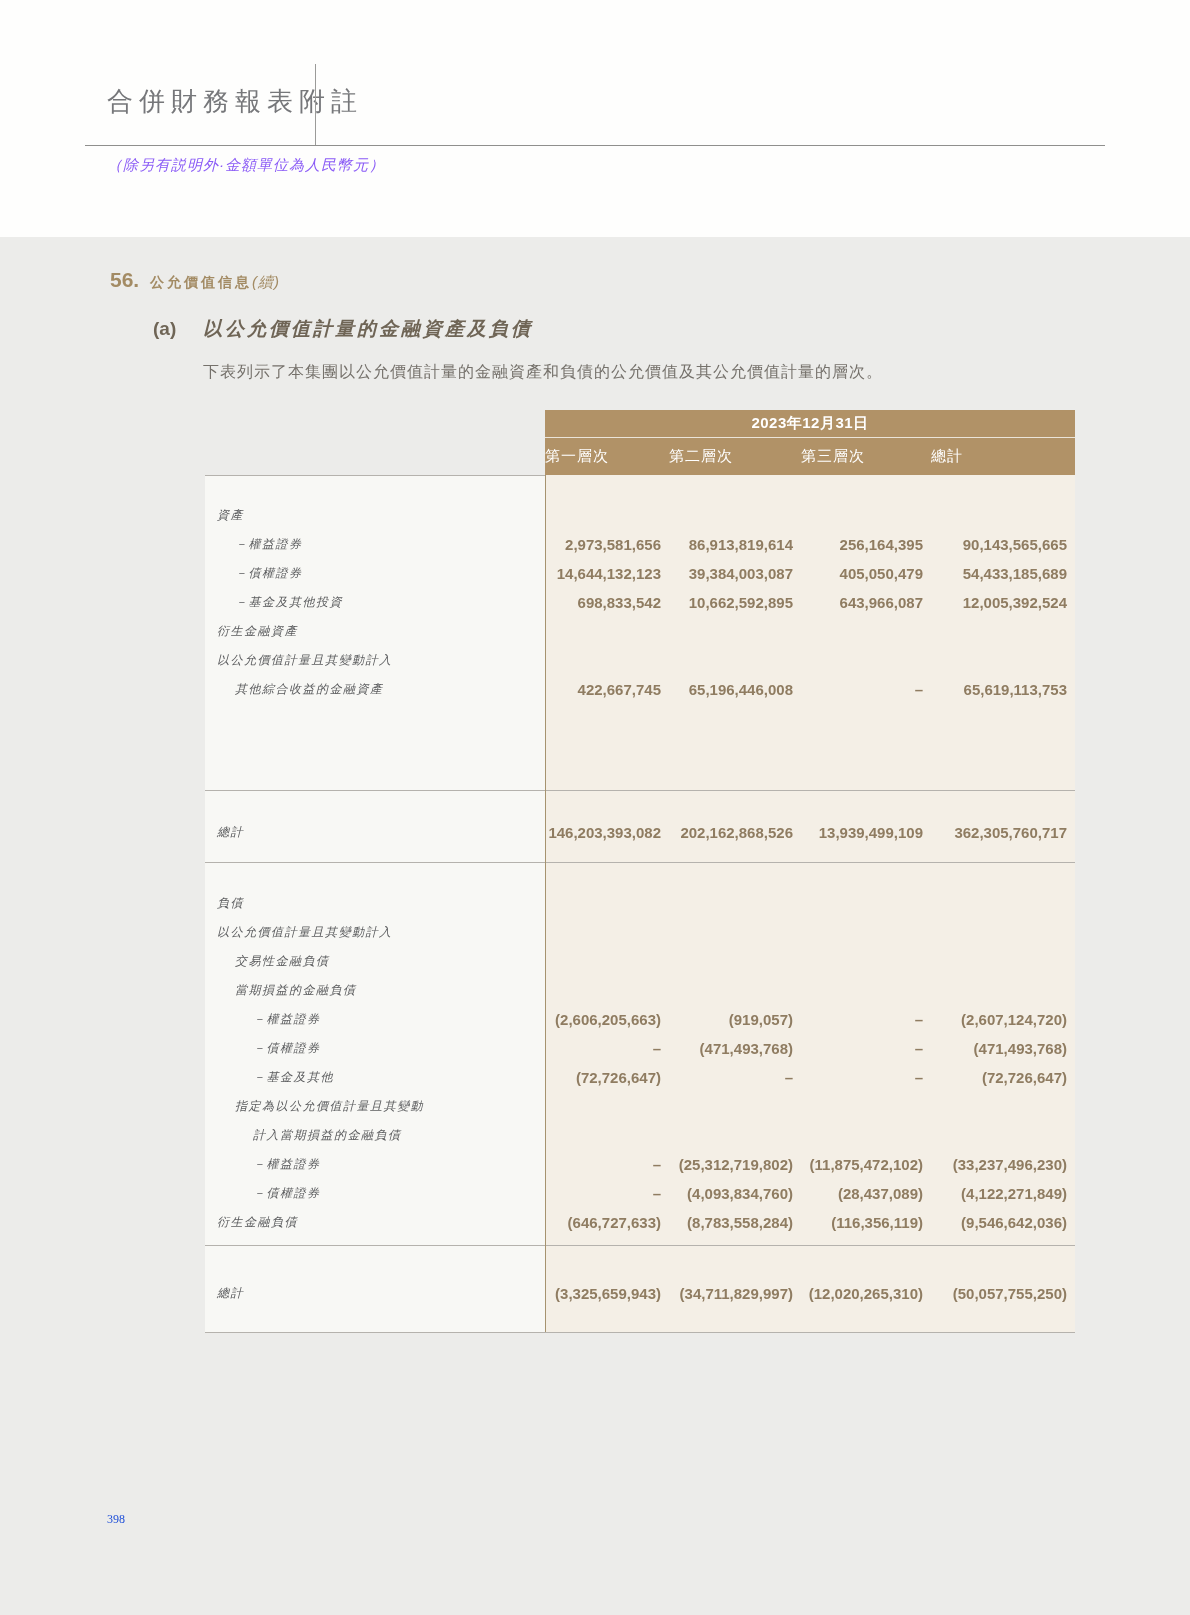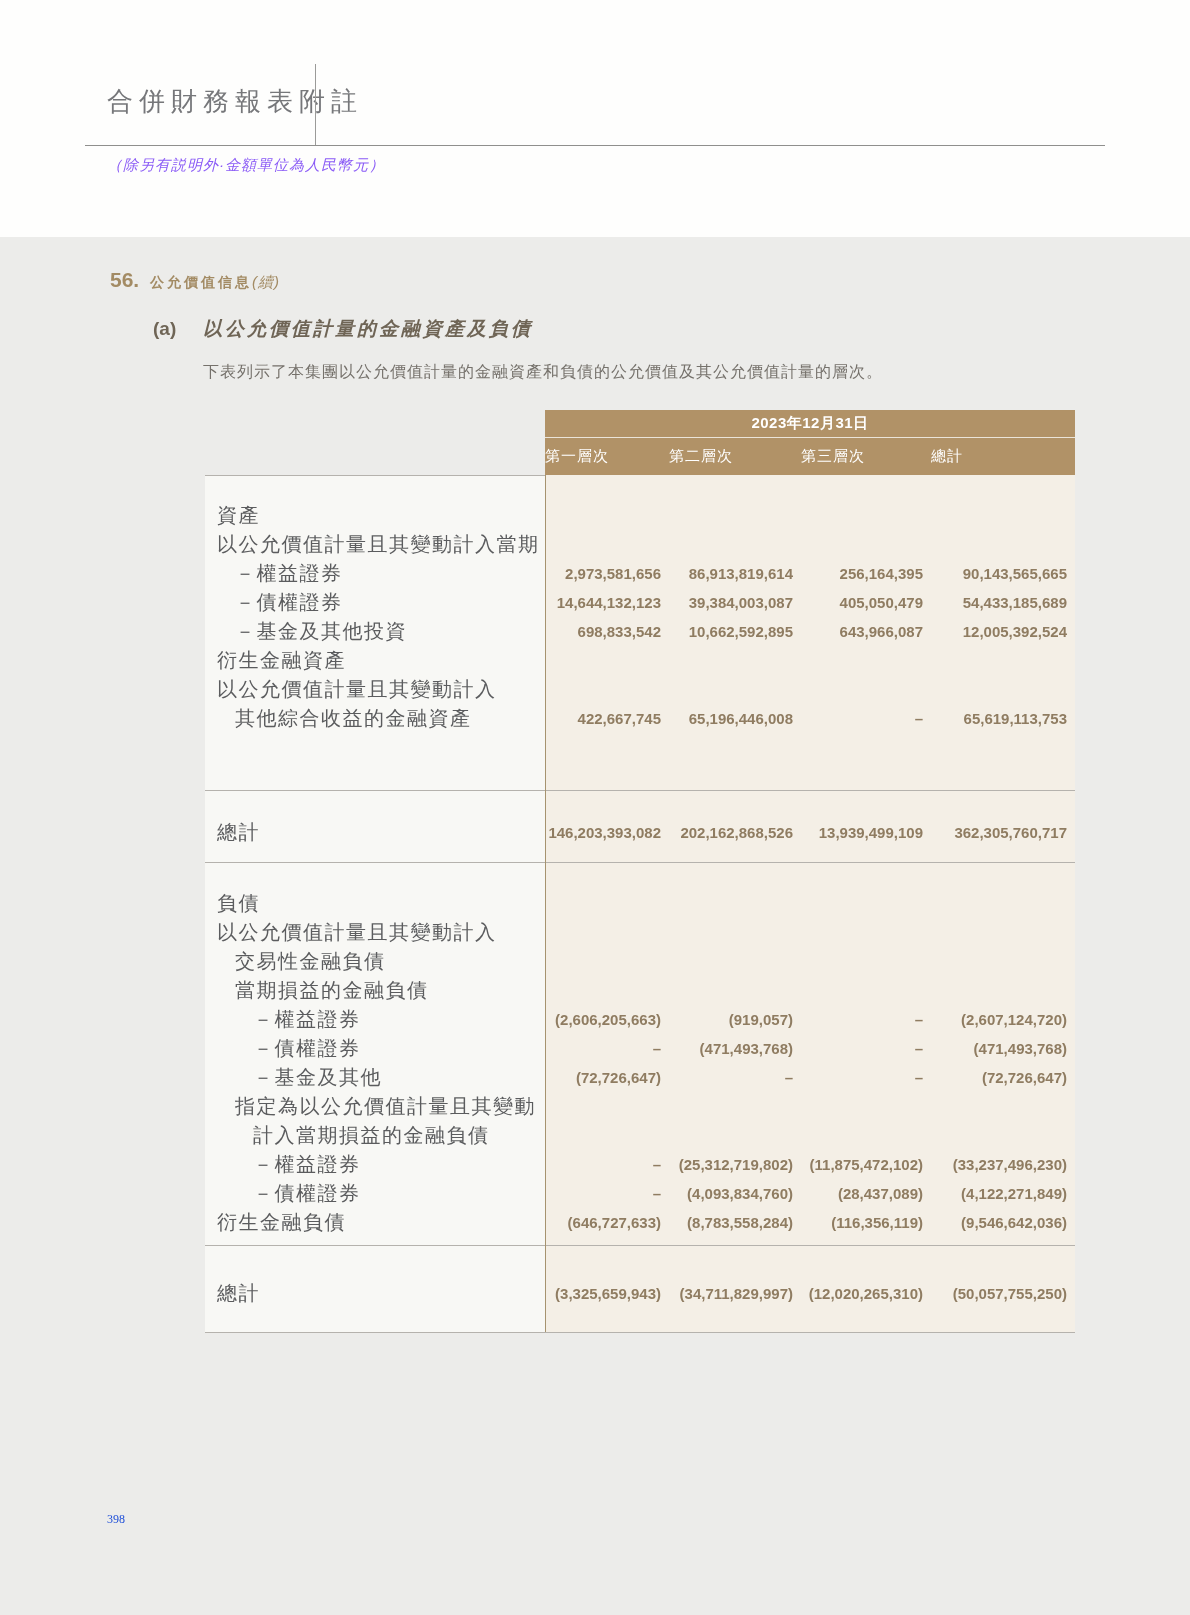--- a/index.html
+++ b/index.html
@@ -55,21 +55,21 @@
 
   .block{box-sizing:border-box;}
   .block + .block{border-top:1px solid var(--rule);}
   .block-assets{height:315px;padding-top:26px;}
   .block-assets-total{height:72px;padding-top:27px;}
   .block-liabilities{height:383px;padding-top:26px;}
   .block-liabilities-total{height:87px;padding-top:33px;}
 
   .row{display:flex;height:29px;align-items:center;}
   .cell{box-sizing:border-box;white-space:nowrap;}
-  .cell.label{width:340px;font-size:20px;color:var(--label);letter-spacing:1.5px;}
+  .cell.label{width:340px;font-size:12px;color:var(--label);letter-spacing:1.5px;font-style:italic;}
   .cell.label.ind0{padding-left:12px;}
   .cell.label.ind1{padding-left:30px;}
   .cell.label.ind2{padding-left:48px;}
   .cell.num{font-size:15px;font-weight:600;color:var(--num);text-align:right;padding-right:8px;}
   .c1{width:124px;} .c2{width:132px;} .c3{width:130px;} .c4{width:144px;}
 
   .page-number{position:absolute;left:107px;top:1512px;font-family:Liberation Serif, serif;
     font-size:12px;color:#1d4ed8;}
 </style>
 </head>
@@ -106,27 +106,20 @@
     <div class="tbody">
         <div class="block block-assets">
           <div class="row">
             <div class="cell label ind0">資產</div>
             <div class="cell num c1"></div>
             <div class="cell num c2"></div>
             <div class="cell num c3"></div>
             <div class="cell num c4"></div>
           </div>
           <div class="row">
-            <div class="cell label ind0">以公允價值計量且其變動計入當期</div>
-            <div class="cell num c1"></div>
-            <div class="cell num c2"></div>
-            <div class="cell num c3"></div>
-            <div class="cell num c4"></div>
-          </div>
-          <div class="row">
             <div class="cell label ind1">－權益證券</div>
             <div class="cell num c1">2,973,581,656</div>
             <div class="cell num c2">86,913,819,614</div>
             <div class="cell num c3">256,164,395</div>
             <div class="cell num c4">90,143,565,665</div>
           </div>
           <div class="row">
             <div class="cell label ind1">－債權證券</div>
             <div class="cell num c1">14,644,132,123</div>
             <div class="cell num c2">39,384,003,087</div>

